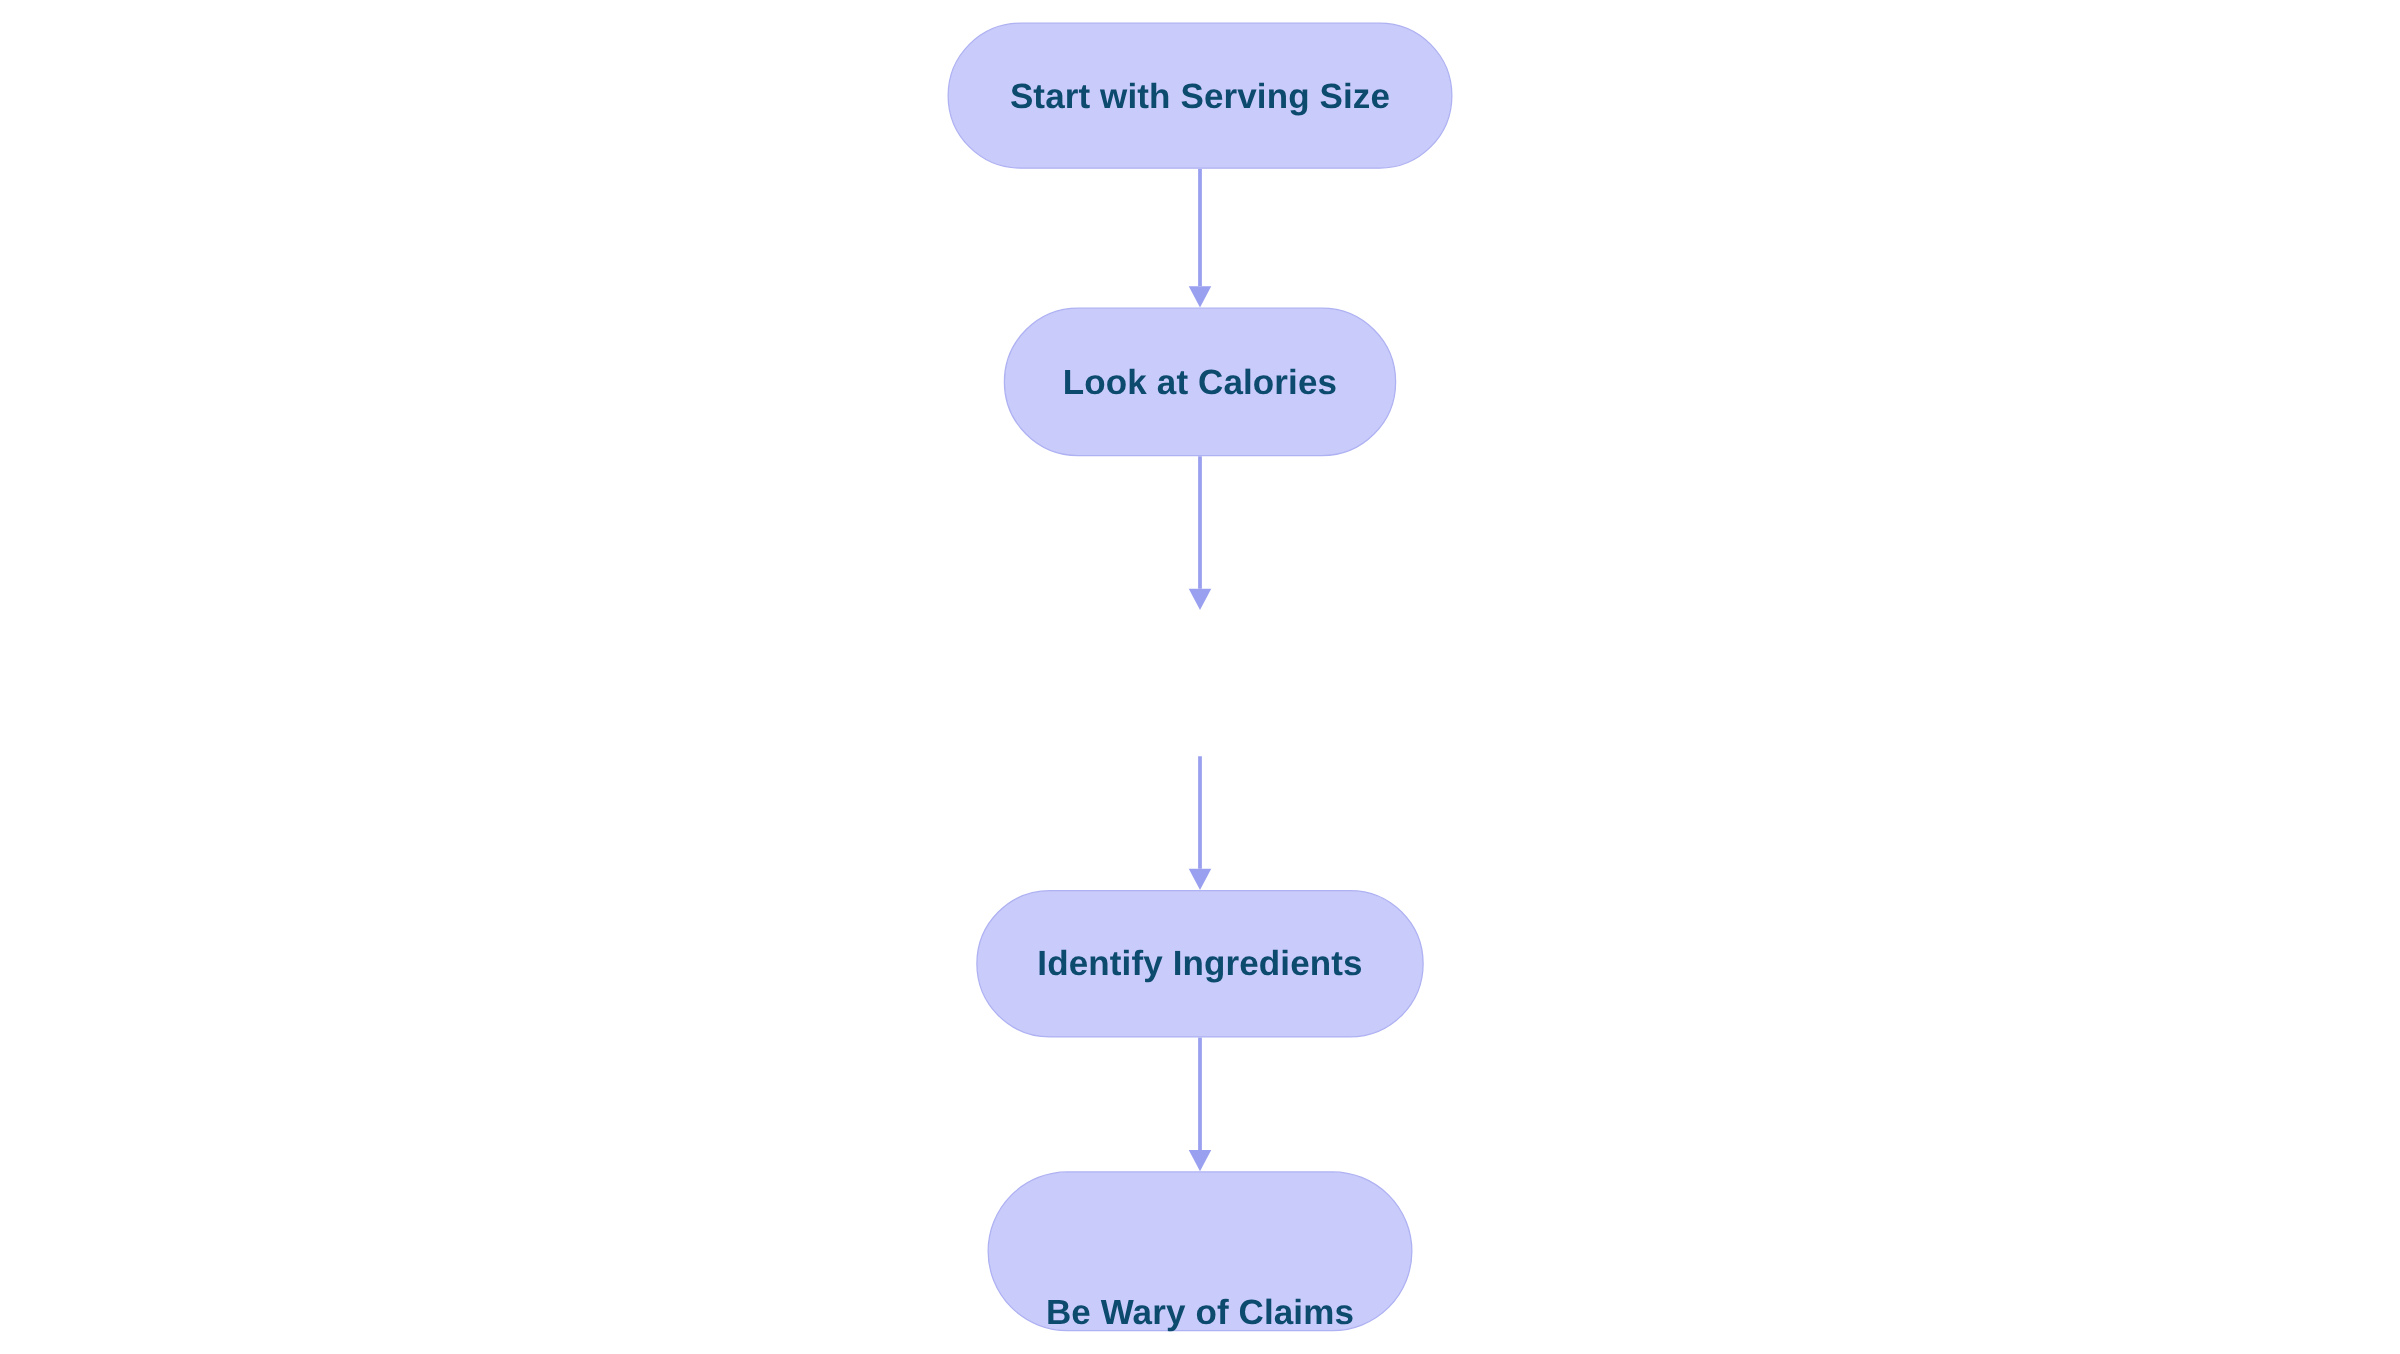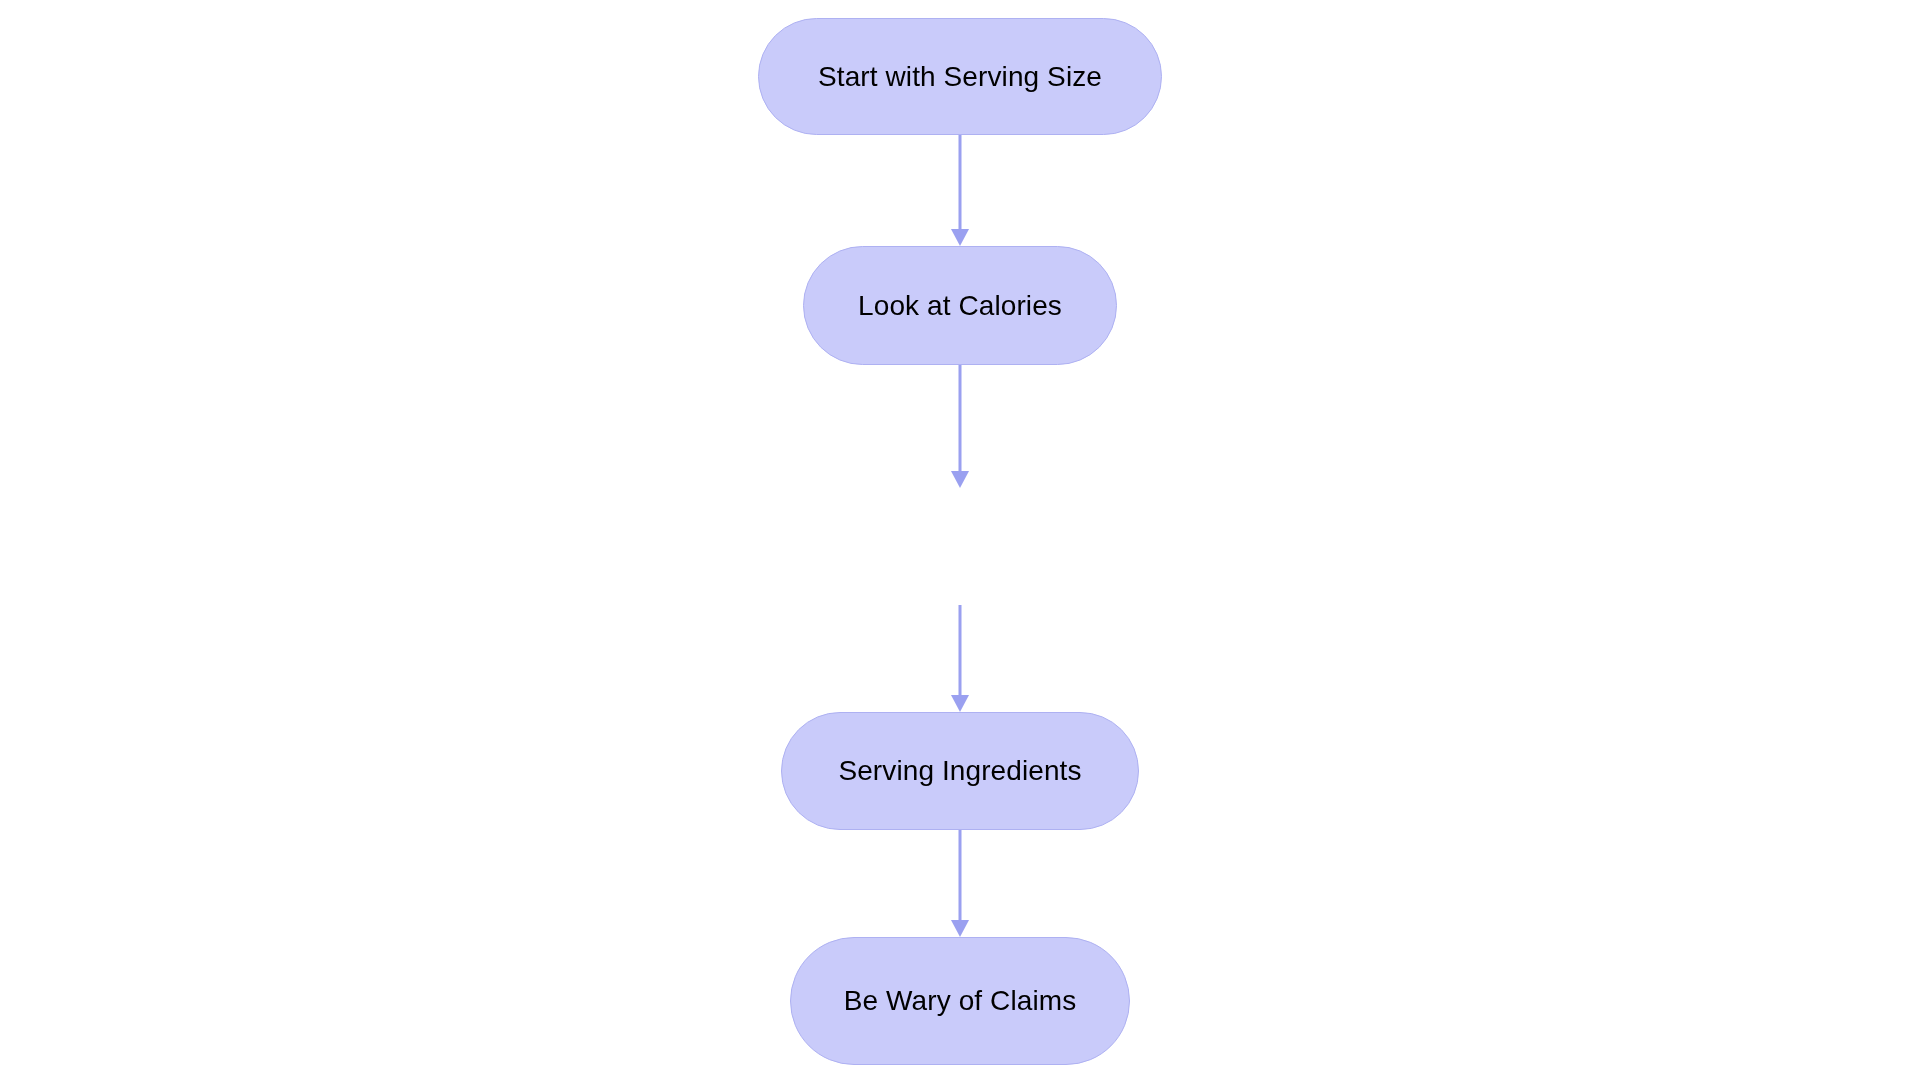--- a/index.html
+++ b/index.html
@@ -27,24 +27,24 @@
     display: flex;
     align-items: center;
     justify-content: center;
     background: #C9CBFA;
     border: 1.6px solid #AEB1F2;
     border-radius: 999px;
     transform: translateX(-50%);
   }
 
   .node-label {
-    color: #000000;
+    color: #0c4a6e;
     font-family: "Liberation Sans", sans-serif;
     font-size: 28px;
-    font-weight: 400;
+    font-weight: 700;
     letter-spacing: 0.1px;
     line-height: 1;
     white-space: nowrap;
     text-align: center;
   }
 
   
   .connector {
     position: absolute;
     transform: translateX(-50%);
@@ -100,20 +100,20 @@
   <div class="node" style="left:960px; top:18px; width:404px; height:117px;">
     <span class="node-label">Start with Serving Size</span>
   </div>
 
   <div class="node" style="left:960px; top:246px; width:314px; height:119px;">
     <span class="node-label">Look at Calories</span>
   </div>
 
 
   <div class="node" style="left:960px; top:712px; width:358px; height:118px;">
-    <span class="node-label">Serving Ingredients</span>
+    <span class="node-label">Identify Ingredients</span>
   </div>
 
-  <div class="node" style="left:960px; top:937px; width:340px; height:128px;">
+  <div class="node" style="left:960px; top:937px; width:340px; height:128px;align-items:flex-end;">
     <span class="node-label">Be Wary of Claims</span>
   </div>
 
 </div>
 
 </body></html>

